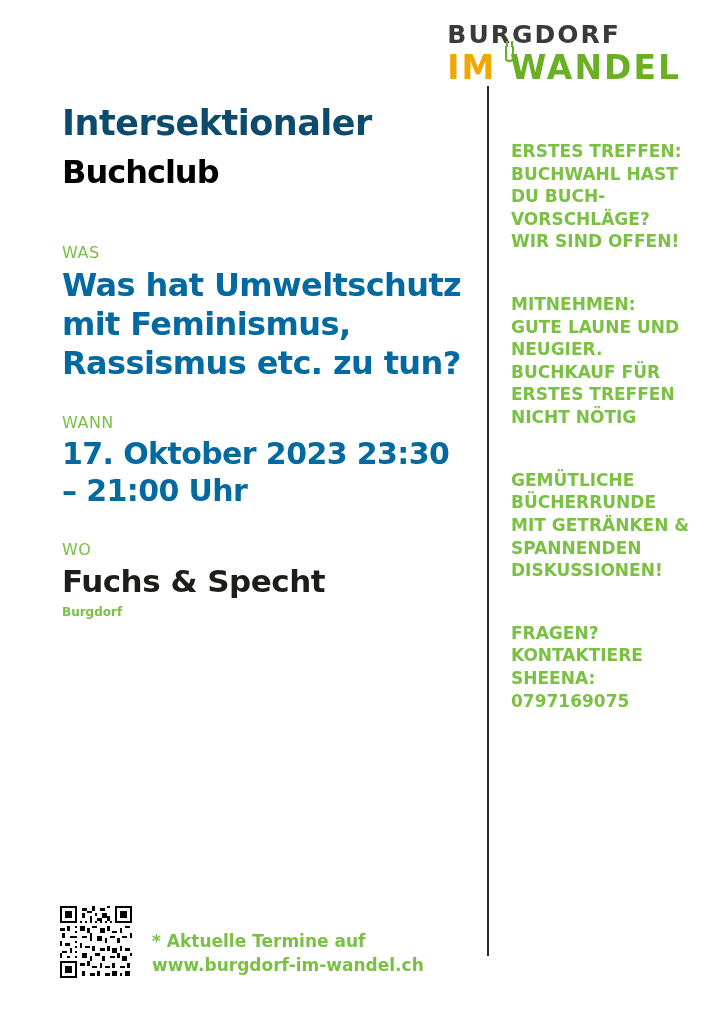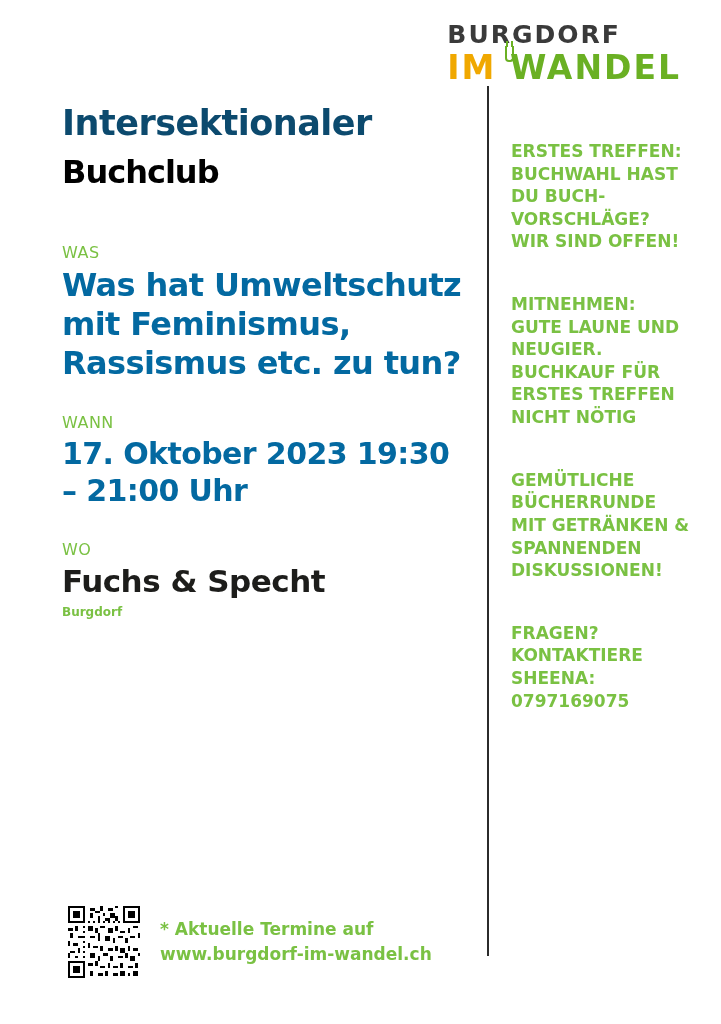--- a/index.html
+++ b/index.html
@@ -156,24 +156,24 @@
     line-height: 1.33;
     letter-spacing: 0px;
     text-transform: uppercase;
     margin-bottom: 40px;
   }
   .note:last-child { margin-bottom: 0; }
 
   
   .footer {
     position: absolute;
-    left: 68px;
+    left: 60px;
     bottom: 46px;
     display: flex;
-    align-items: center;
+    align-items: flex-end;
   }
   .qr {
     width: 72px;
     height: 72px;
     image-rendering: pixelated;
     background: #ffffff;
   }
   .footer-text {
     margin-left: 20px;
     font-family: "DejaVu Sans", sans-serif;
@@ -206,21 +206,21 @@
     <div class="title-top">Intersektionaler</div>
     <div class="title-main">Buchclub</div>
 
     <div class="block block-was">
       <div class="label">WAS</div>
       <div class="body-text">Was hat Umweltschutz mit Feminismus, Rassismus etc. zu tun?</div>
     </div>
 
     <div class="block">
       <div class="label">WANN</div>
-      <div class="body-text sm">17. Oktober 2023 19:30 – 21:00 Uhr</div>
+      <div class="body-text sm">17. Oktober 2023 23:30 – 21:00 Uhr</div>
     </div>
 
     <div class="block">
       <div class="label">WO</div>
       <div class="venue">Fuchs &amp; Specht</div>
       <div class="venue-sub">Burgdorf</div>
     </div>
   </div>
 
   <div class="right">

